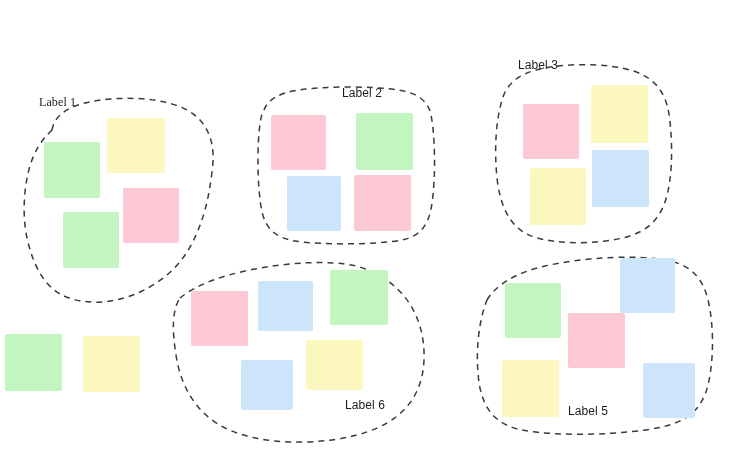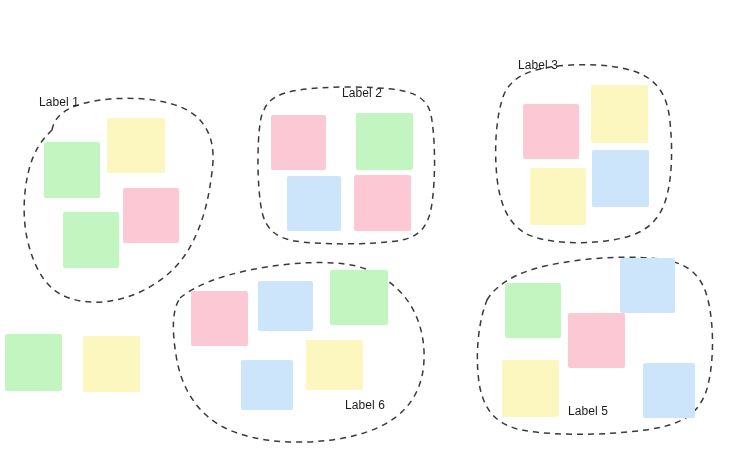--- a/index.html
+++ b/index.html
@@ -81,20 +81,20 @@
       <div class="node-square" style="left: 620px; top: 258px; width: 55px; height: 55px; background: rgb(204, 229, 250);"></div>
       <div class="node-square" style="left: 505px; top: 283px; width: 56px; height: 55px; background: rgb(195, 245, 192);"></div>
       <div class="node-square" style="left: 568px; top: 313px; width: 57px; height: 55px; background: rgb(252, 200, 212);"></div>
       <div class="node-square" style="left: 502px; top: 360px; width: 57px; height: 57px; background: rgb(252, 246, 191);"></div>
       <div class="node-square" style="left: 643px; top: 363px; width: 52px; height: 55px; background: rgb(204, 229, 250);"></div>
       <div class="node-square" style="left: 5px; top: 334px; width: 57px; height: 57px; background: rgb(195, 245, 192);"></div>
       <div class="node-square" style="left: 83px; top: 336px; width: 57px; height: 56px; background: rgb(252, 246, 191);"></div>
     </div>
 
   <div id="label-layer">
-      <div class="group-label" style="left: 39px; top: 95px; color: rgb(28, 28, 28);">Label 1</div>
+      <div class="group-label" style="left: 39px; top: 95px; color: rgb(28, 28, 28); font-family: Liberation Serif, serif;">Label 1</div>
       <div class="group-label" style="left: 342px; top: 86px; color: rgb(28, 28, 28);">Label 2</div>
       <div class="group-label" style="left: 518px; top: 58px; color: rgb(28, 28, 28);">Label 3</div>
       <div class="group-label" style="left: 345px; top: 398px; color: rgb(28, 28, 28);">Label 6</div>
       <div class="group-label" style="left: 568px; top: 404px; color: rgb(28, 28, 28);">Label 5</div>
     </div>
 
 </div>
 
 </body></html>

